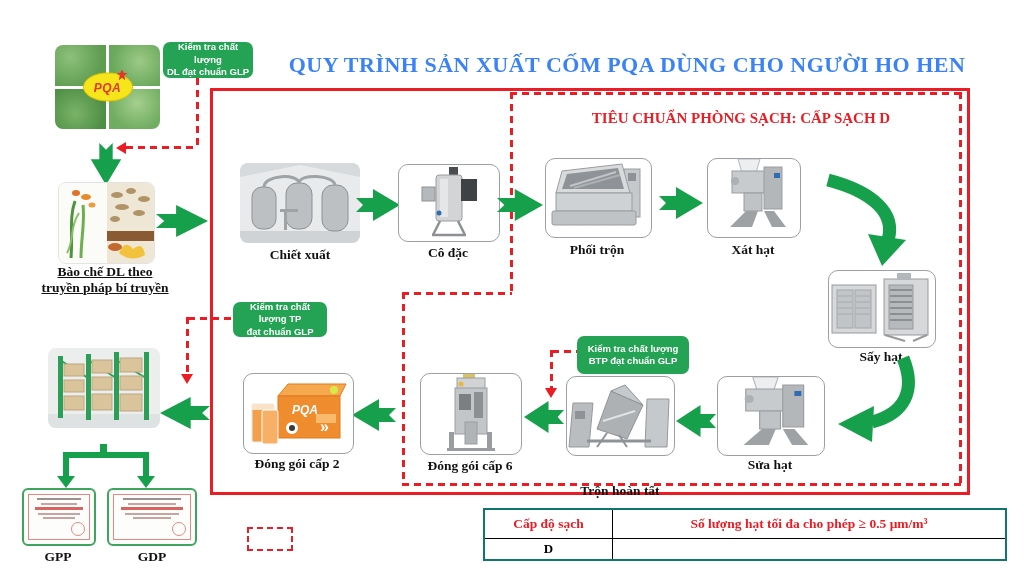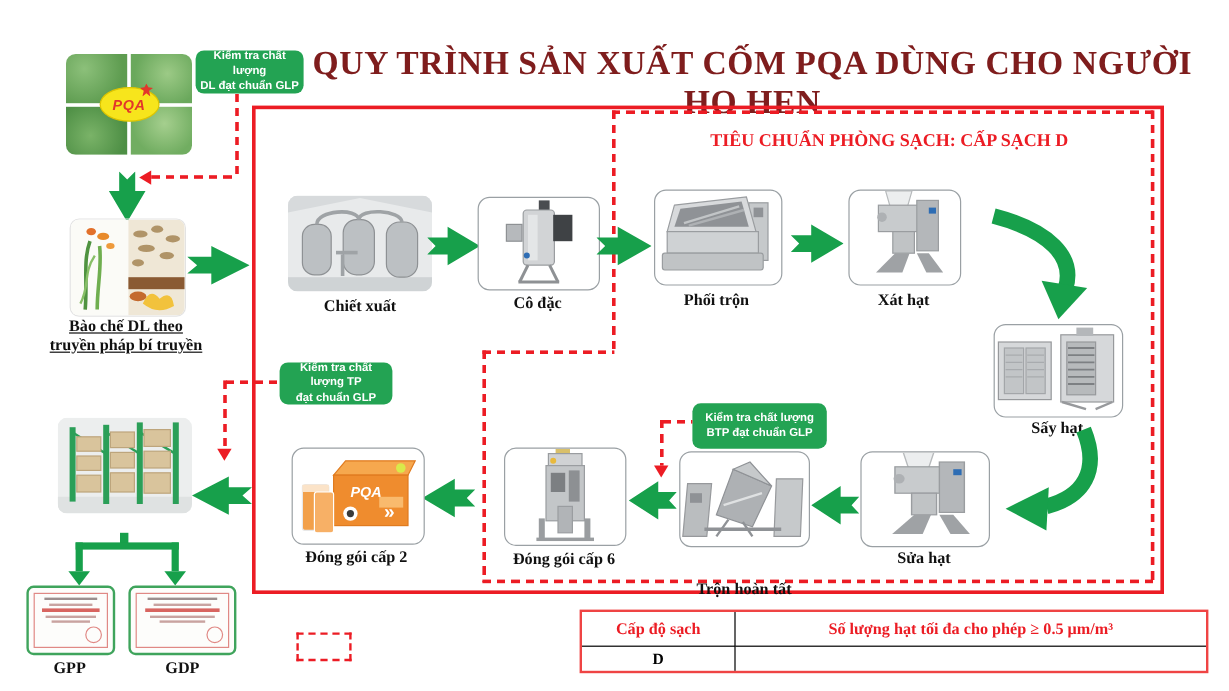--- a/index.html
+++ b/index.html
@@ -1,21 +1,21 @@
 <!DOCTYPE html>
 <html><head>
 <meta charset="utf-8">
 <style>
   html,body{margin:0;padding:0;background:#ffffff;}
   #canvas{position:relative;width:1024px;height:576px;background:#fff;overflow:hidden;
           font-family:"Liberation Serif",serif;}
   .abs{position:absolute;}
   
-  .title{left:235px;top:38px;width:784px;text-align:center;font-size:28px;font-weight:bold;
-         color:#7f1d1d;letter-spacing:.5px;}
+  .title{left:235px;top:52px;width:784px;text-align:center;font-size:22px;font-weight:bold;
+         color:#3b82f6;letter-spacing:.5px;}
   .clean-head{left:555px;top:110px;width:372px;text-align:center;font-size:15px;font-weight:bold;color:#EC1C24;}
   .step-label{font-size:13.5px;font-weight:bold;color:#111;text-align:center;line-height:1.2;}
   .legend-label{font-size:16px;font-weight:bold;color:#111;}
   
   .redbox{left:210px;top:88px;width:754px;height:401px;border:3px solid #EC1C24;}
   .hdash{height:3px;background:repeating-linear-gradient(90deg,#EC1C24 0 7px,transparent 7px 12px);}
   .vdash{width:3px;background:repeating-linear-gradient(180deg,#EC1C24 0 7px,transparent 7px 12px);}
   .tri-left{width:0;height:0;border-top:6px solid transparent;border-bottom:6px solid transparent;border-right:10px solid #EC1C24;}
   .tri-down{width:0;height:0;border-left:6px solid transparent;border-right:6px solid transparent;border-top:10px solid #EC1C24;}
   
@@ -24,21 +24,21 @@
            display:flex;flex-direction:column;justify-content:center;padding:2px 3px;box-sizing:border-box;}
   
   .frame{background:#fff;border:1.5px solid #9aa0a4;border-radius:10px;overflow:hidden;}
   .photo{border-radius:8px;overflow:hidden;}
   
   .gbar{background:#17A04B;}
   .gtri-down{width:0;height:0;border-left:9px solid transparent;border-right:9px solid transparent;border-top:12px solid #17A04B;}
   
   .legend-swatch{width:42px;height:20px;border:2.5px dashed #EC1C24;}
   
-  .qtable{left:483px;top:508px;width:524px;border:2px solid #ef4444;box-sizing:border-box;background:#fff;}
+  .qtable{left:483px;top:508px;width:524px;border:2px solid #0f766e;box-sizing:border-box;background:#fff;}
   .qrow{display:flex;}
   .qcell{box-sizing:border-box;text-align:center;font-weight:bold;display:flex;align-items:center;justify-content:center;}
   .qc1{width:128px;border-right:1.5px solid #000;}
   .qc2{width:392px;}
   .qhead{height:29px;border-bottom:1.5px solid #000;color:#EC1C24;font-size:13.5px;}
   .qdata{height:20px;color:#000;font-size:13px;}
   
   .plant-grid{display:grid;grid-template-columns:1fr 1fr;grid-template-rows:1fr 1fr;gap:3px;background:#fff;width:100%;height:100%;}
   .pc1{background:radial-gradient(circle at 30% 30%,#8cc07a,#5e9c50 70%);}
   .pc2{background:radial-gradient(circle at 60% 40%,#9cca86,#6aa85c 70%);}

